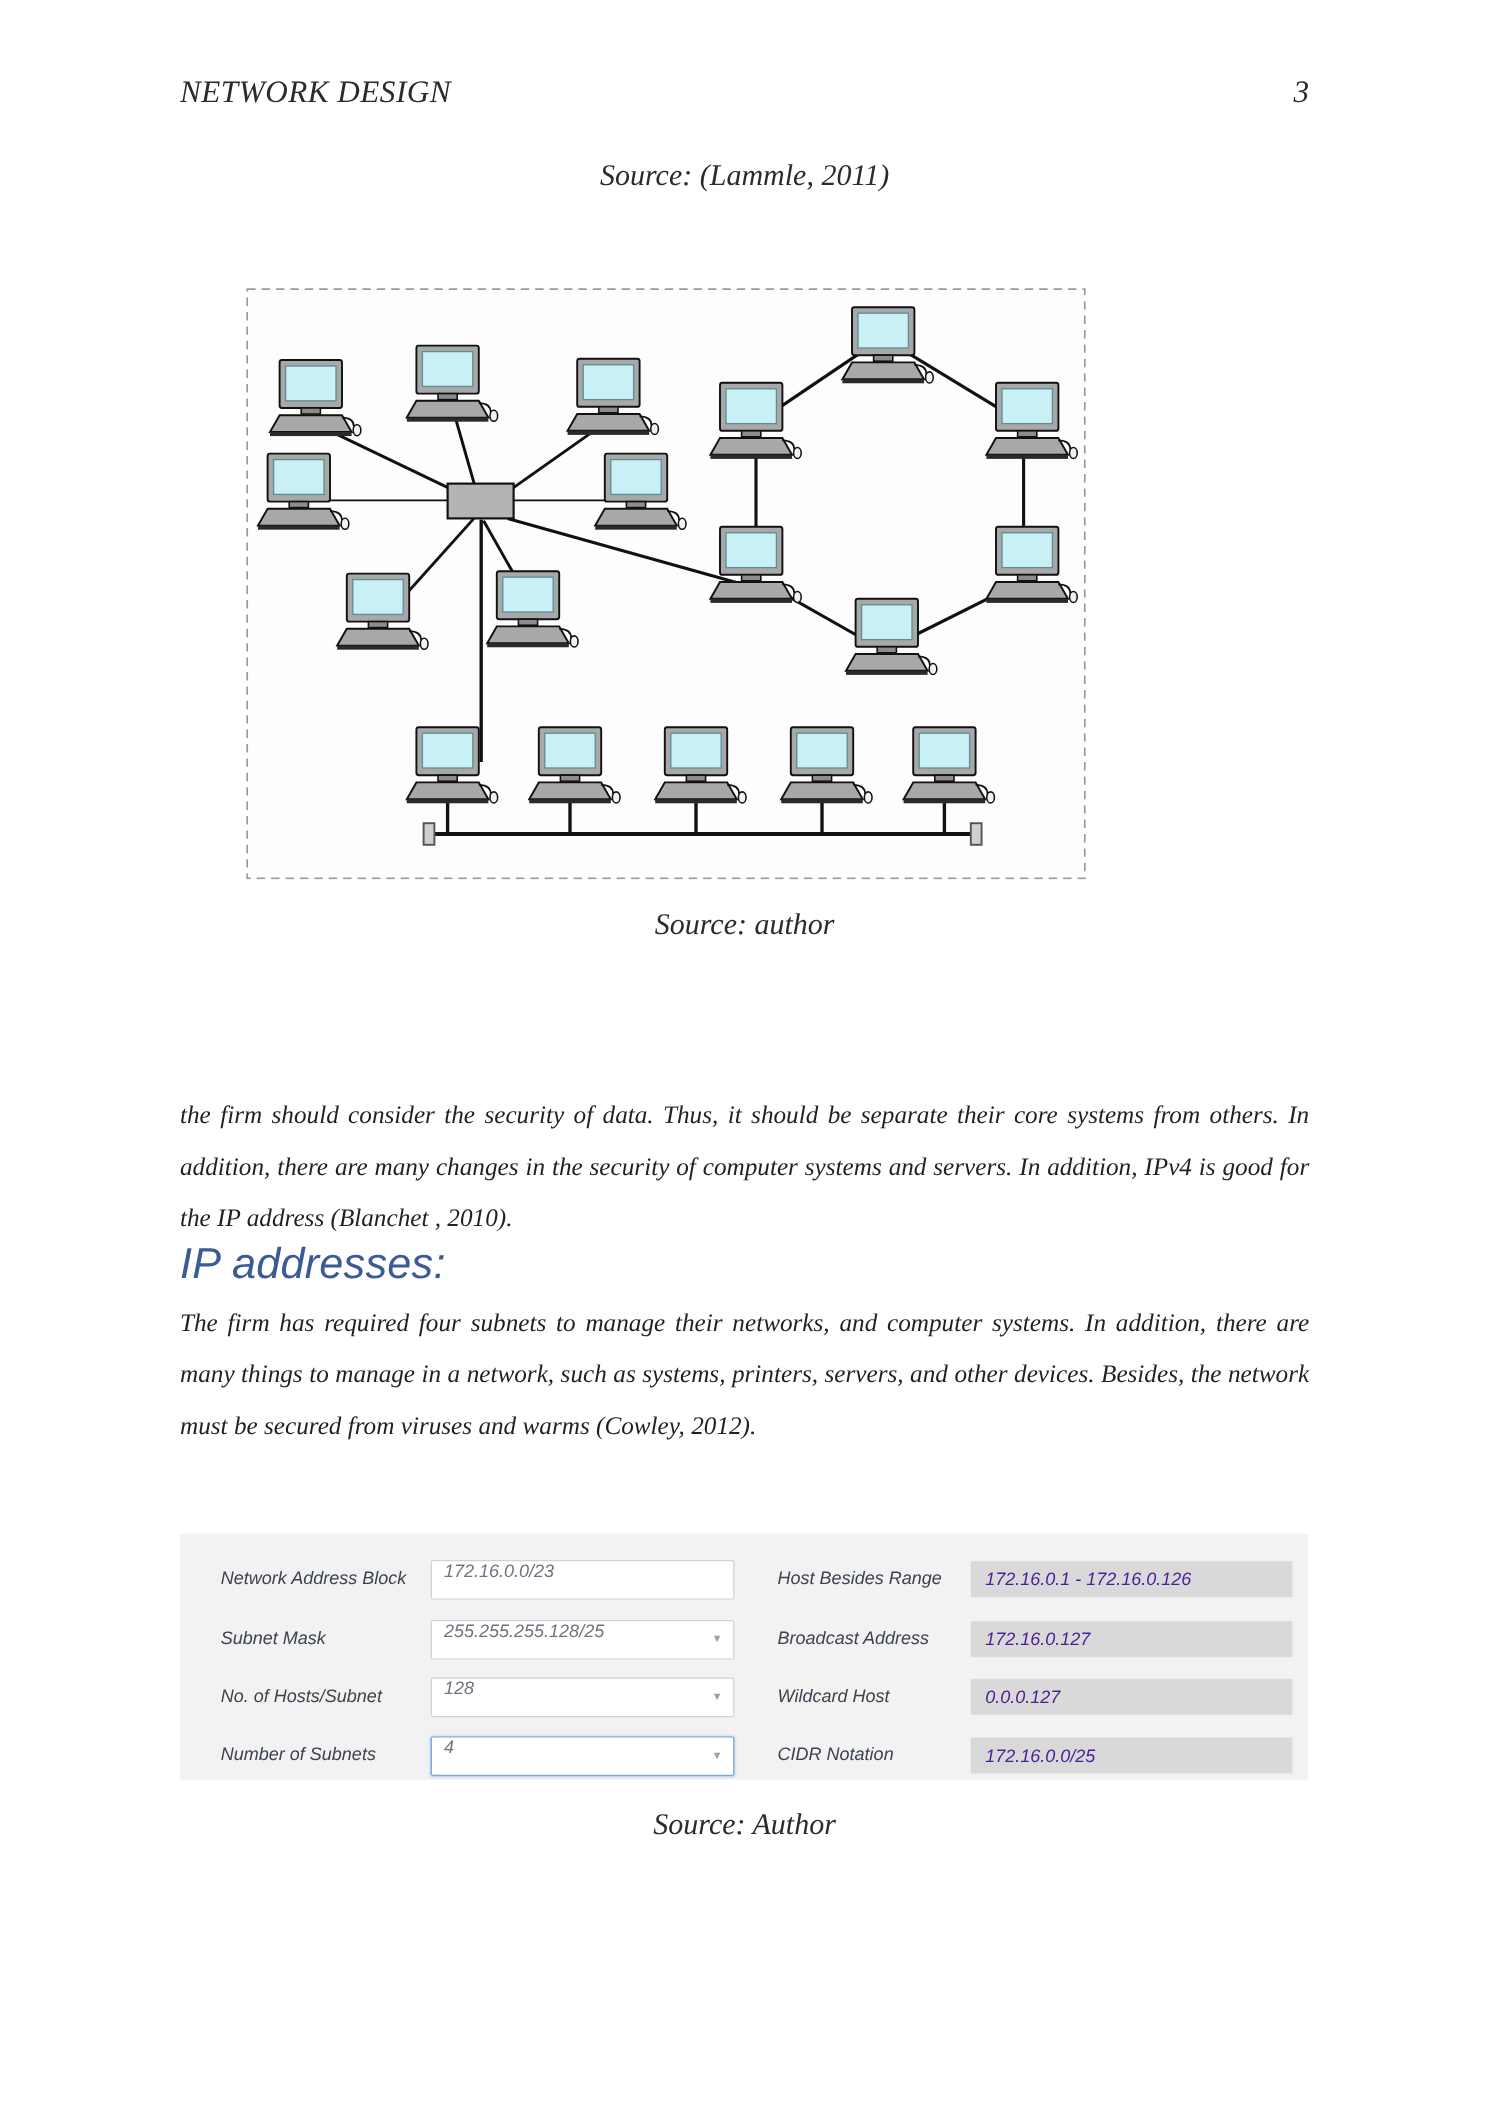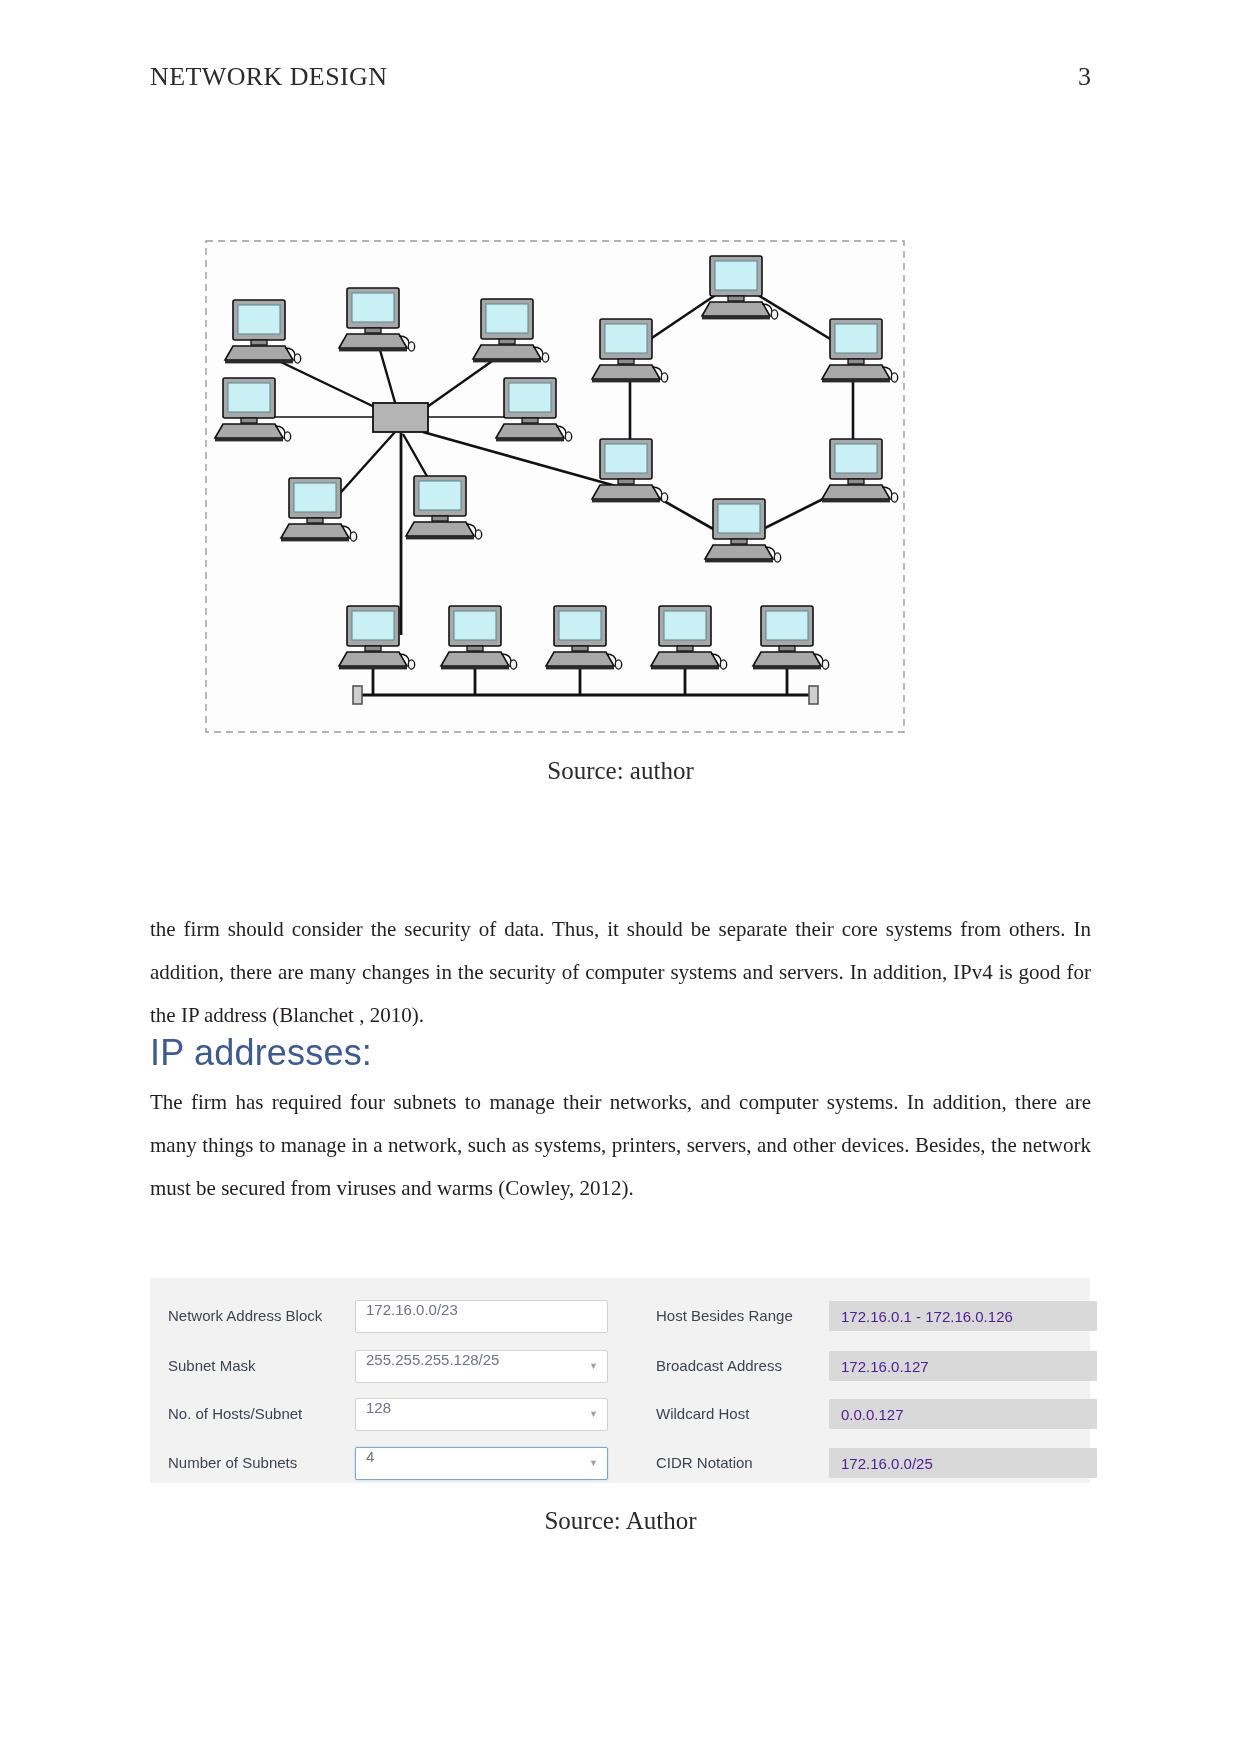--- a/index.html
+++ b/index.html
@@ -15,20 +15,21 @@
     color: #231f20;
     overflow: hidden;
   }
 
   .page {
     position: absolute;
     left: 0; top: 0;
     width: 1241px;
     height: 1233px;
     background: #fff;
+    font-style: italic;
   }
 
   
   .header {
     position: absolute;
     left: 150px;
     top: 62px;
     width: 941px;
     display: flex;
     justify-content: space-between;
@@ -102,30 +103,30 @@
     left: 150px;
     top: 1278px;
     width: 940px;
     height: 205px;
     background: #f2f2f2;
     font-family: "Liberation Sans", sans-serif;
     box-sizing: border-box;
   }
   .calc-grid {
     position: absolute;
-    left: 0; top: 0;
+    left: 16px; top: 0;
     width: 100%;
     height: 100%;
     display: grid;
     grid-template-columns: 175px 275px 175px 290px;
     grid-template-rows: 52px 48px 48px 50px;
     align-items: center;
     padding: 12px 18px 0 18px;
     box-sizing: border-box;
-    column-gap: 12px;
+    column-gap: 0px;
   }
   .fld-label {
     font-size: 15px;
     color: #3d4450;
     line-height: 20px;
     padding-right: 10px;
   }
   .fld-label.right-col { padding-left: 14px; }
 
   .fld-input {
@@ -171,20 +172,21 @@
 </head>
 <body>
 
 <div class="page">
 
   <div class="header">
     <div class="header-title">NETWORK DESIGN</div>
     <div class="header-pageno">3</div>
   </div>
 
+  <div class="caption caption-lammle">Source: (Lammle, 2011)</div>
 
   <div class="diagram-wrap">
     <svg width="700" height="493" viewBox="0 0 700 493" xmlns="http://www.w3.org/2000/svg">
       <defs>
         <g id="pc">
 
           <rect x="-26" y="-34" width="52" height="40" rx="2" fill="#a8a8a8" stroke="#111" stroke-width="1.6"></rect>
           <rect x="-21" y="-29" width="42" height="29" fill="#c9f0f5" stroke="#5d8f96" stroke-width="1.1"></rect>
 
           <rect x="-8" y="6" width="16" height="5" fill="#8d8d8d" stroke="#111" stroke-width="1.3"></rect>

